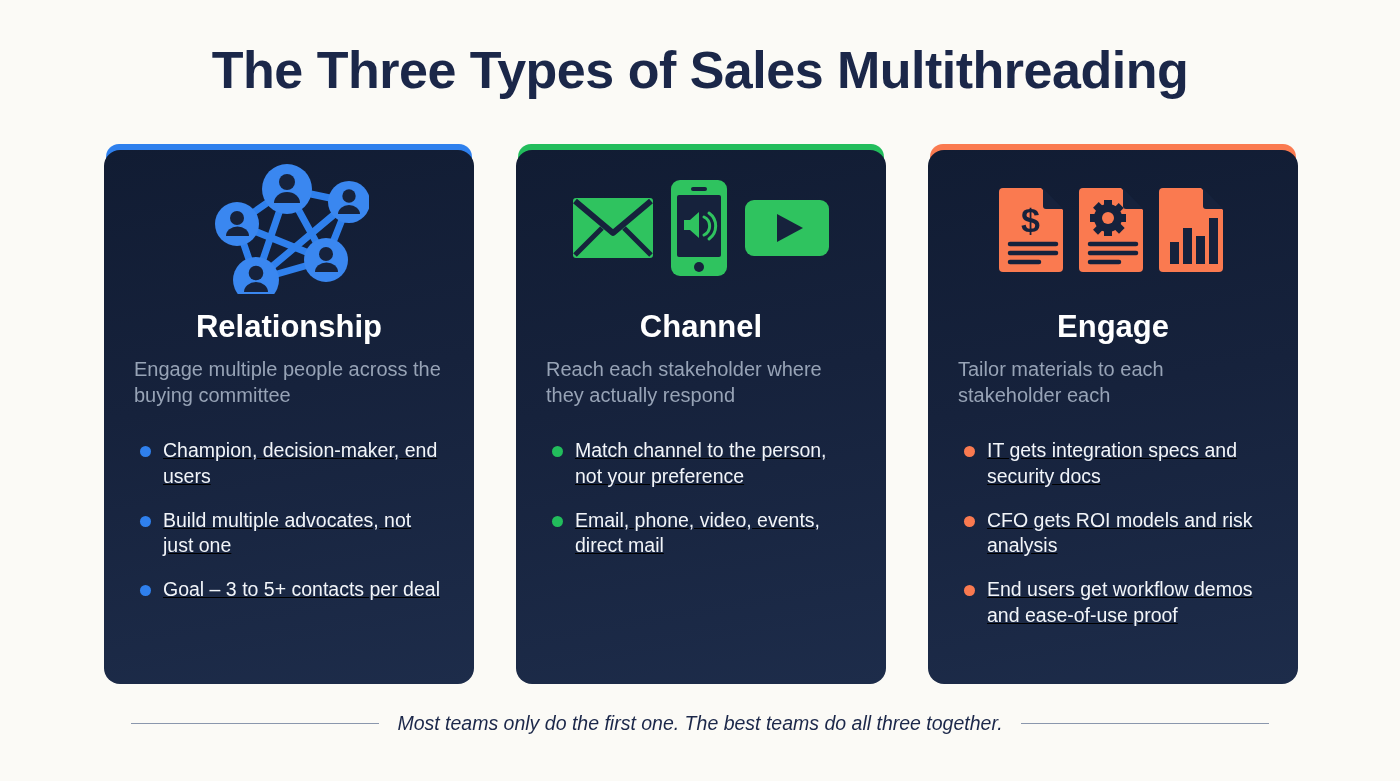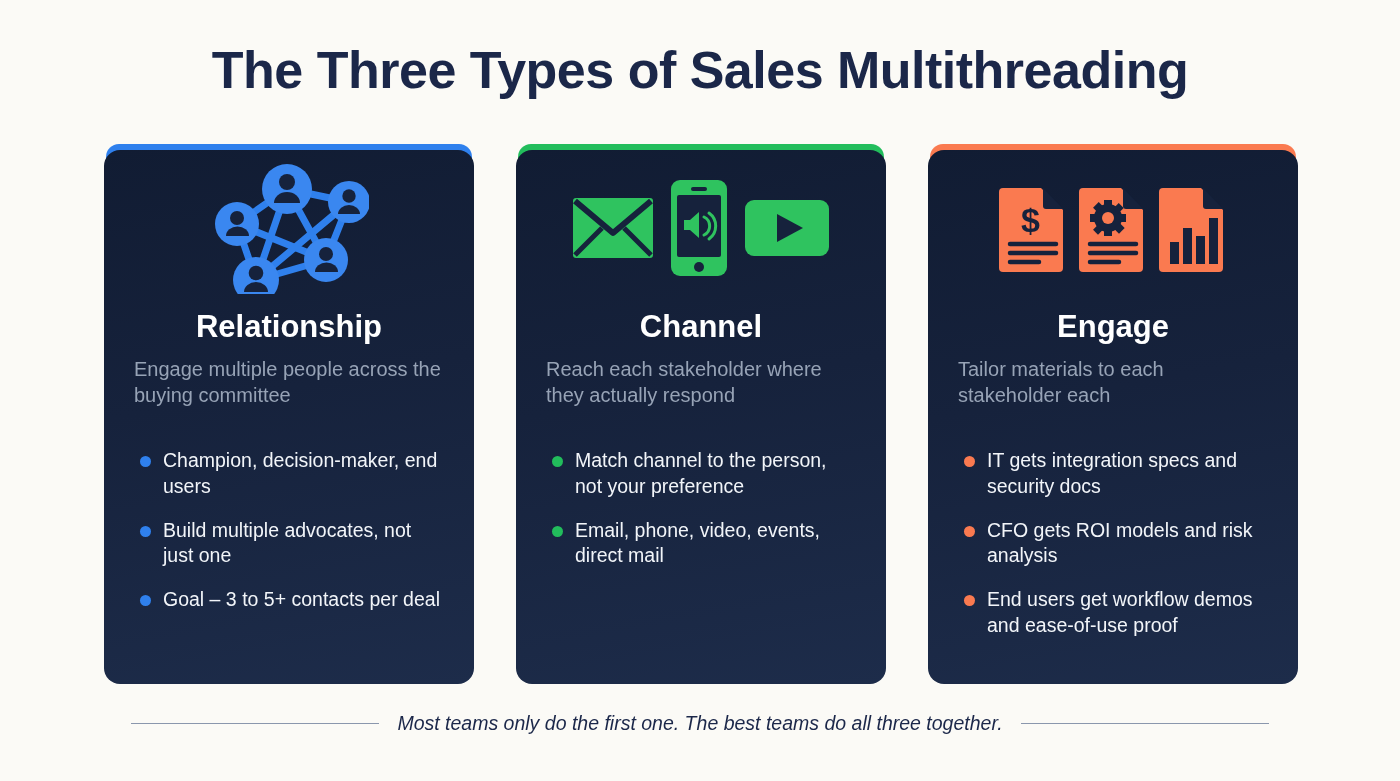--- a/index.html
+++ b/index.html
@@ -93,22 +93,23 @@
   }
   .card-sub {
     text-align: left;
     font-size: 20px;
     color: #97a3b6;
     line-height: 1.3;
     margin-top: 12px;
     padding: 0 4px;
   }
   .bullets {
-    margin-top: 40px;
+    margin-top: 30px;
     padding: 0 4px 0 10px;
+    text-decoration: underline;
   }
   .bullet {
     display: flex;
     align-items: flex-start;
     margin-bottom: 18px;
   }
   .bullet:last-child { margin-bottom: 0; }
   .dot {
     flex: 0 0 auto;
     width: 11px;

